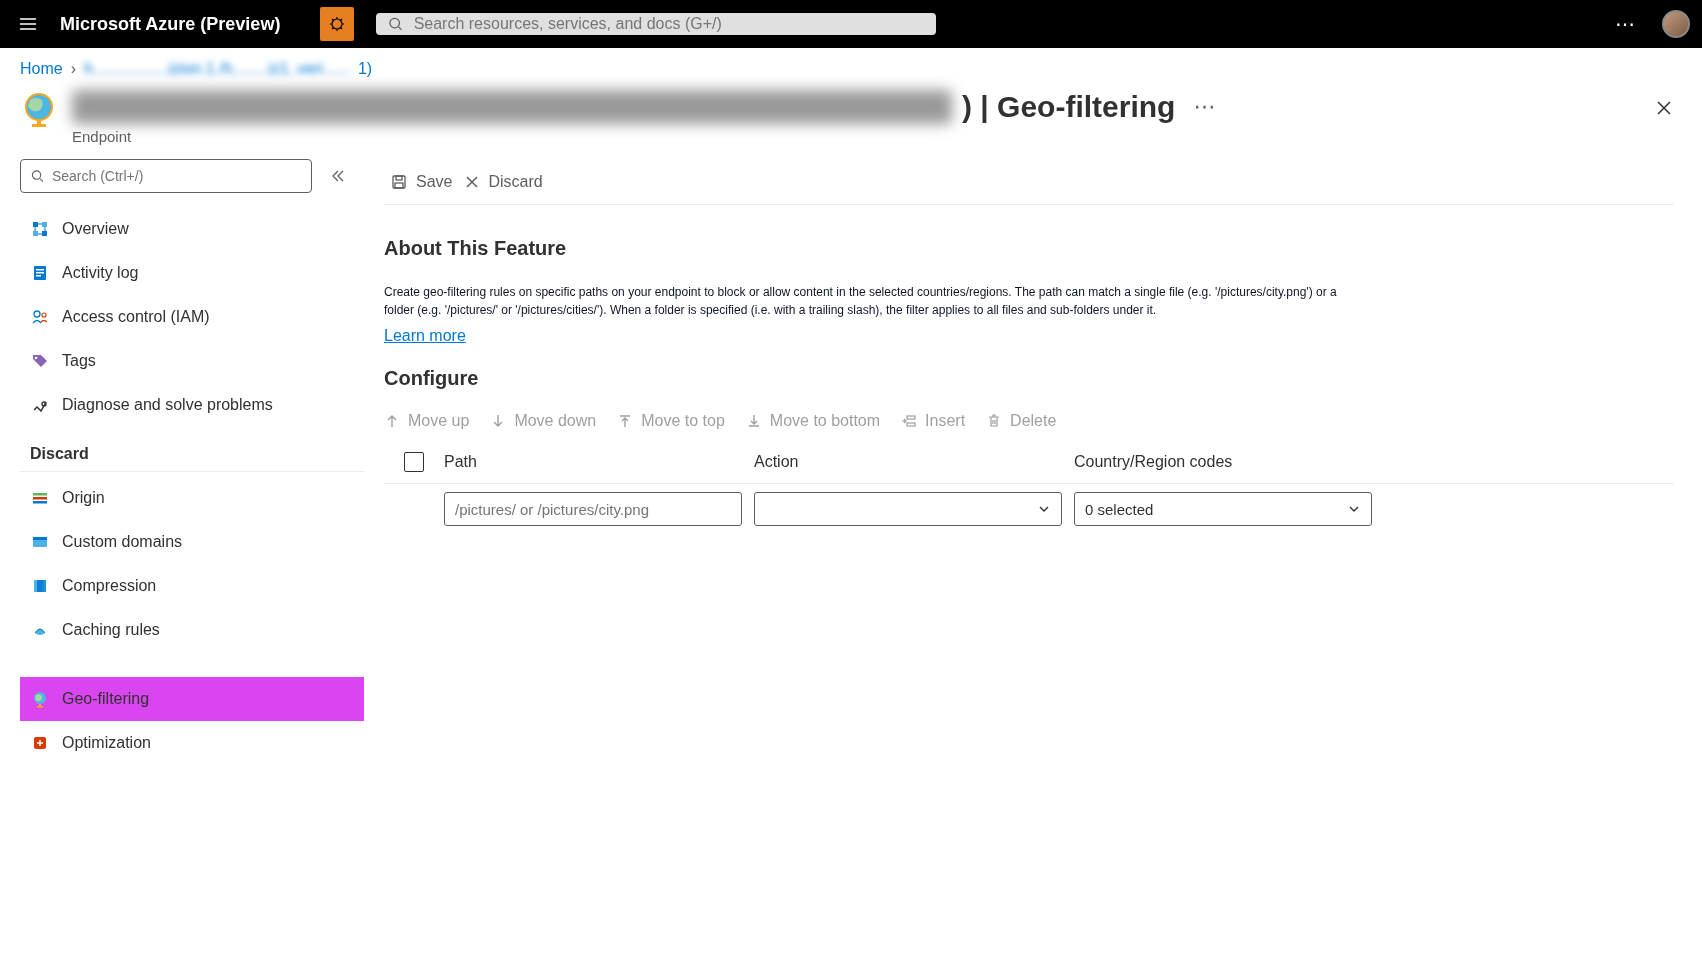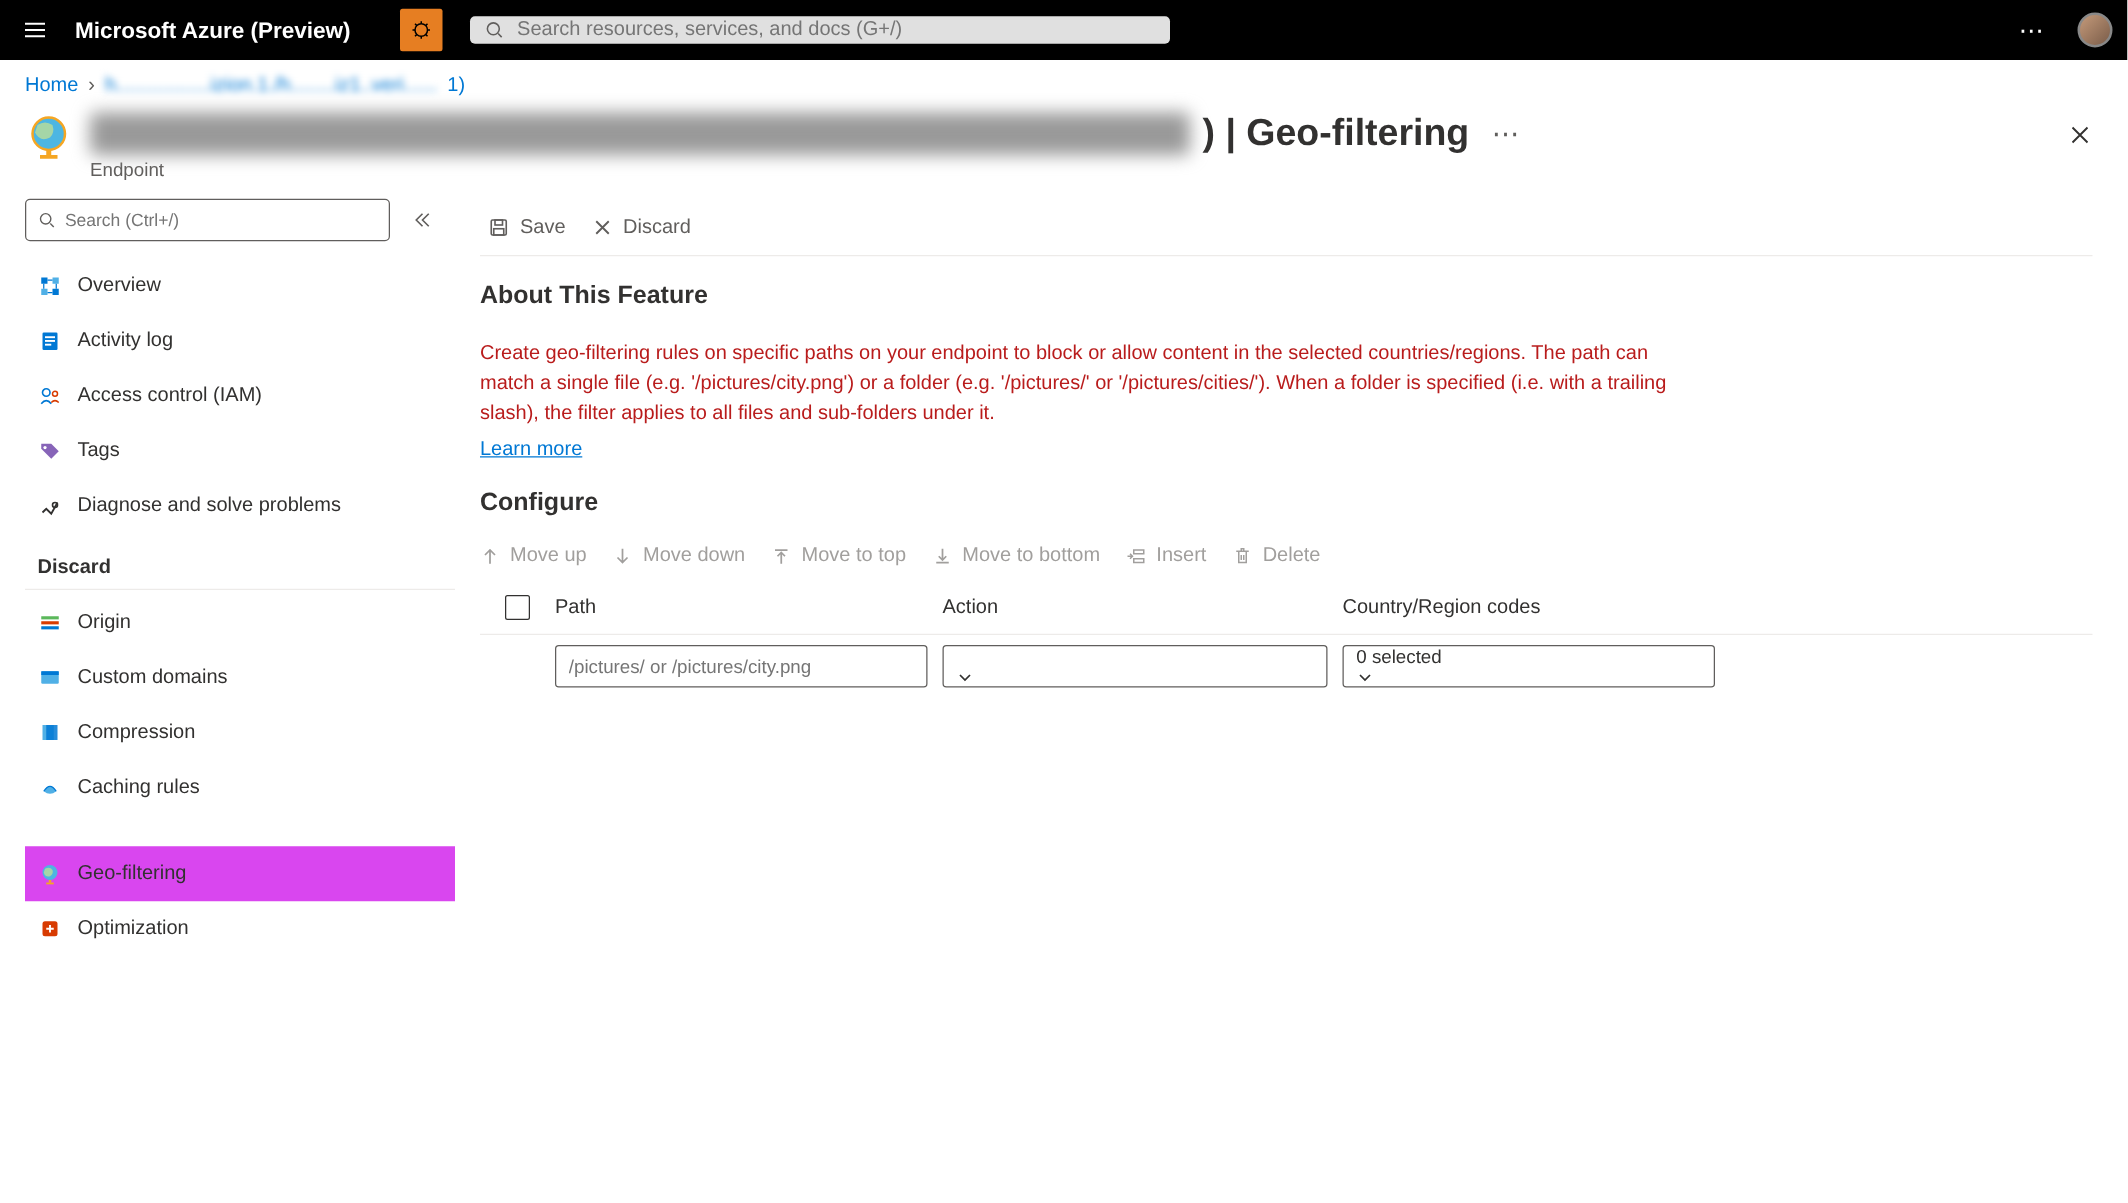--- a/index.html
+++ b/index.html
@@ -52,43 +52,43 @@
 .side-list::-webkit-scrollbar { width: 18px; }
 .side-list::-webkit-scrollbar-track { background: #f3f2f1; }
 .side-list::-webkit-scrollbar-thumb { background: #c8c6c4; }
 .nav-item { display: flex; align-items: center; gap: 12px; height: 44px; padding: 0 10px; cursor: pointer; font-size: 16px; }
 .nav-item.active { background: #d946ef; margin-top: 25px; }
 .nav-icon { width: 20px; height: 20px; flex: none; display: flex; align-items: center; justify-content: center; }
 .section-label { font-size: 16px; font-weight: 600; padding: 18px 10px 8px; border-bottom: 1px solid #edebe9; margin-bottom: 4px; }
 
 
 .main { flex: 1; padding: 0 8px 0 20px; overflow-y: auto; }
-.toolbar { display: flex; align-items: center; gap: 10px; height: 46px; border-bottom: 1px solid #edebe9; margin-bottom: 20px; }
+.toolbar { display: flex; align-items: center; height: 46px; border-bottom: 1px solid #edebe9; margin-bottom: 32px; }
 .tbtn { display: flex; align-items: center; gap: 8px; color: #605e5c; cursor: pointer; padding: 4px 6px; font-size: 16px; }
 .section-h { font-size: 20px; font-weight: 600; margin-bottom: 12px; }
-.desc { font-size: 16px; color: #b91c1c; line-height: 1.5; margin-bottom: 8px; max-width: 960px; margin-top: 23px; }
+.desc { font-size: 12px; color: #0f172a; line-height: 1.5; margin-bottom: 8px; max-width: 960px; margin-top: 23px; }
 .learn-link { color: #0078d4; text-decoration: underline; font-size: 16px; cursor: pointer; display: inline-block; margin-bottom: 22px; }
 
 .table-toolbar { display: flex; align-items: center; gap: 21px; padding: 10px 0; }
 .ttbtn { display: flex; align-items: center; gap: 8px; color: #a19f9d; font-size: 16px; cursor: default; }
 .table { width: 100%; }
 .thead { display: flex; align-items: center; height: 44px; font-size: 16px; border-bottom: 1px solid #edebe9; }
 .th-check { width: 60px; display: flex; justify-content: center; }
 .checkbox { width: 20px; height: 20px; border: 1px solid #323130; border-radius: 2px; cursor: pointer; }
 .th-path { width: 310px; font-weight: 400; }
 .th-action { width: 320px; font-weight: 400; }
 .th-country { flex: 1; font-weight: 400; }
 .trow { display: flex; align-items: center; height: 50px; gap: 0; }
 .trow .th-check { width: 60px; }
 .cell { padding-right: 12px; }
 .cell-path { width: 310px; }
 .cell-action { width: 320px; }
 .cell-country { flex: 1; max-width: 310px; }
 .input-box { width: 100%; height: 34px; border: 1px solid #605e5c; border-radius: 3px; padding: 0 10px; font-size: 15px; color: #323130; outline: none; background: #fff; }
-.select-box { width: 100%; height: 34px; border: 1px solid #605e5c; border-radius: 3px; padding: 0 10px; display: flex; justify-content: space-between; cursor: pointer; font-size: 15px; background: #fff; flex-direction: column; }
+.select-box { width: 100%; height: 34px; border: 1px solid #605e5c; border-radius: 3px; padding: 0 10px; display: flex; align-items: center; justify-content: space-between; cursor: pointer; font-size: 15px; background: #fff; }
 .chev-down { width: 14px; height: 14px; }
 </style>
 </head>
 <body>
 
 <div class="topbar">
   <div class="hamburger">
     <svg width="20" height="20" viewBox="0 0 20 20" fill="none">
         <path d="M2 5h16M2 10h16M2 15h16" stroke="#fff" stroke-width="1.5"></path>
       </svg>

